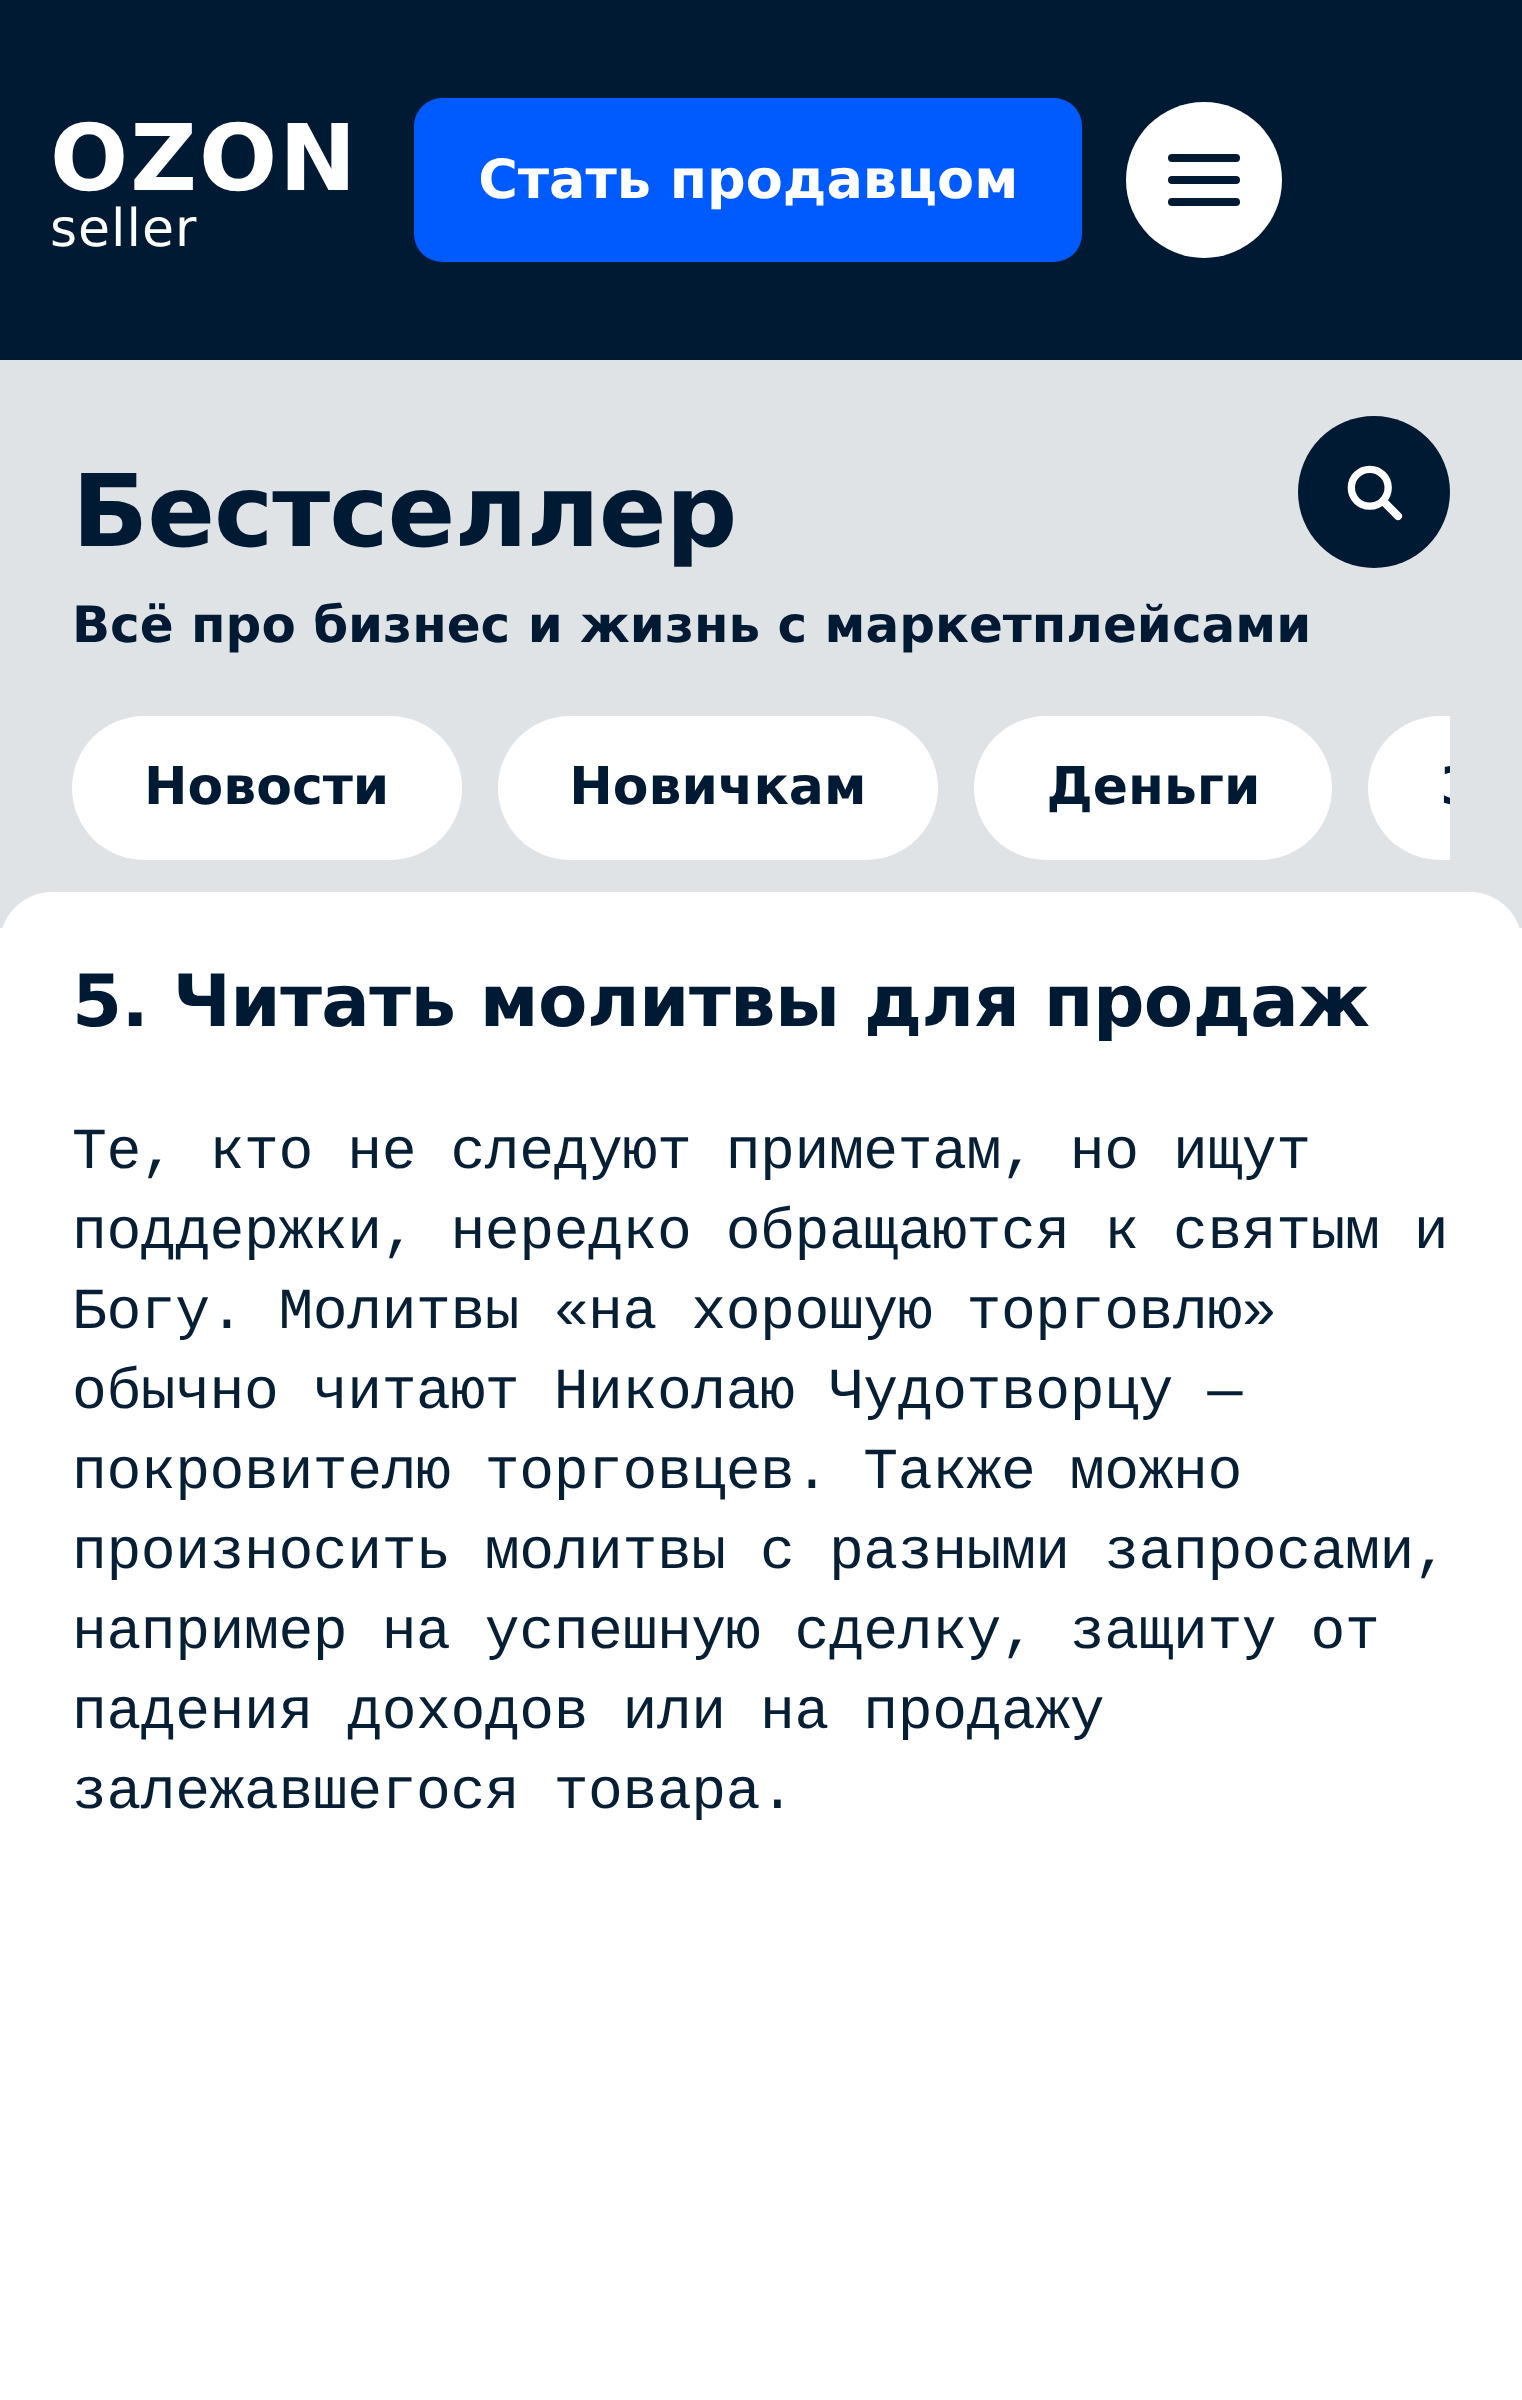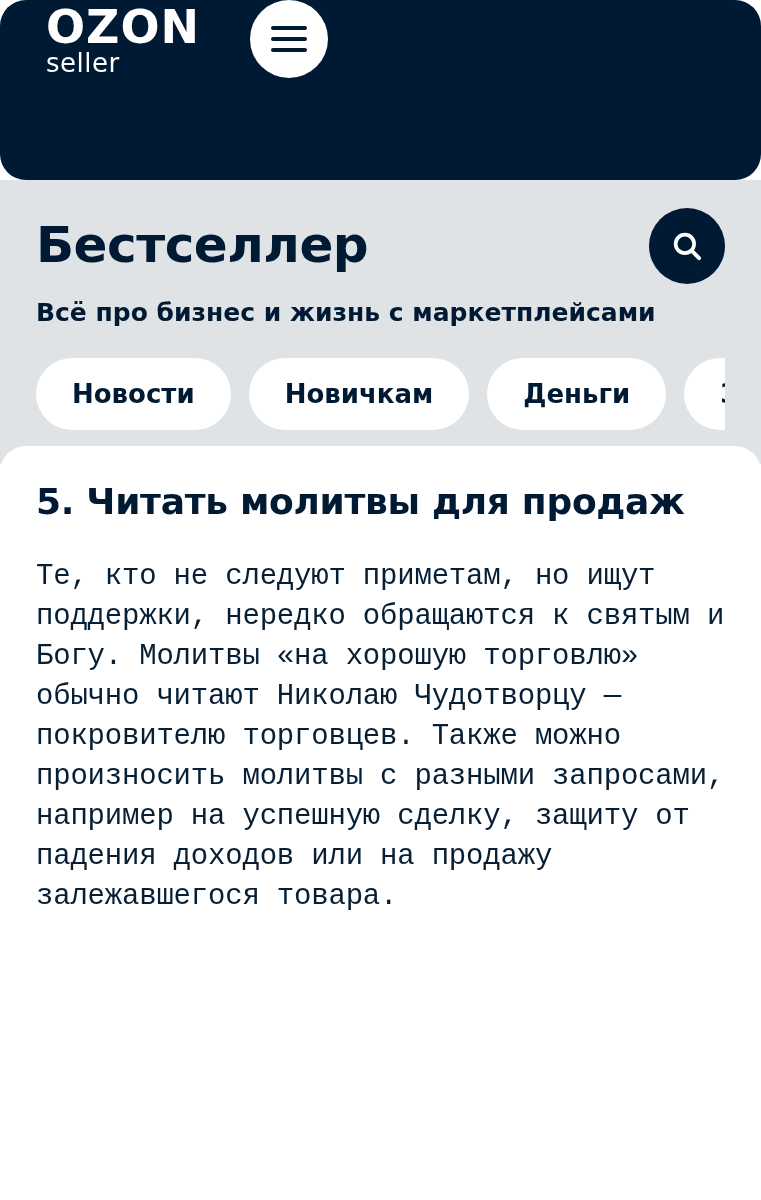--- a/index.html
+++ b/index.html
@@ -17,24 +17,23 @@
     height: 1200px;
     position: relative;
     background: #ffffff;
   }
 
   
   .topbar {
     height: 180px;
     background: #001a34;
     display: flex;
-    align-items: flex-start;
-    padding: 0 46px;
-    position: relative;
-    border-radius: 26px;
+    align-items: center;
+    padding: 0 25px;
+    position: relative;
   }
 
   .logo-block {
     display: flex;
     flex-direction: column;
     justify-content: center;
     margin-right: 28px;
     margin-top: 4px;
   }
 
@@ -98,21 +97,21 @@
   
   .header-section {
     background: #dfe3e6;
     padding: 26px 36px 0 36px;
     position: relative;
     border-bottom-left-radius: 0;
   }
 
   .title-row {
     display: flex;
-    align-items: center;
+    align-items: flex-end;
     justify-content: space-between;
   }
 
   .blog-title {
     color: #001a34;
     font-size: 50px;
     font-weight: 800;
     line-height: 1.1;
     letter-spacing: -0.5px;
   }
@@ -196,20 +195,21 @@
 </head>
 <body>
 
 <div class="page">
 
   <div class="topbar">
     <div class="logo-block">
       <div class="logo-word">OZON</div>
       <div class="logo-sub">seller</div>
     </div>
+    <button class="seller-btn">Стать продавцом</button>
     <div class="burger">
       <span></span>
       <span></span>
       <span></span>
     </div>
   </div>
 
   <div class="header-section">
     <div class="title-row">
       <div class="blog-title">Бестселлер</div>

